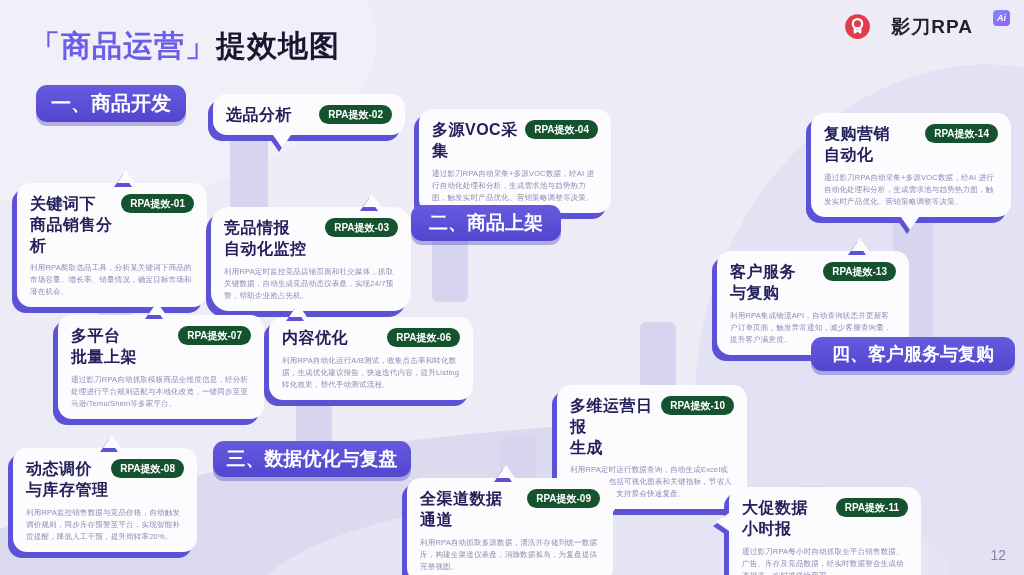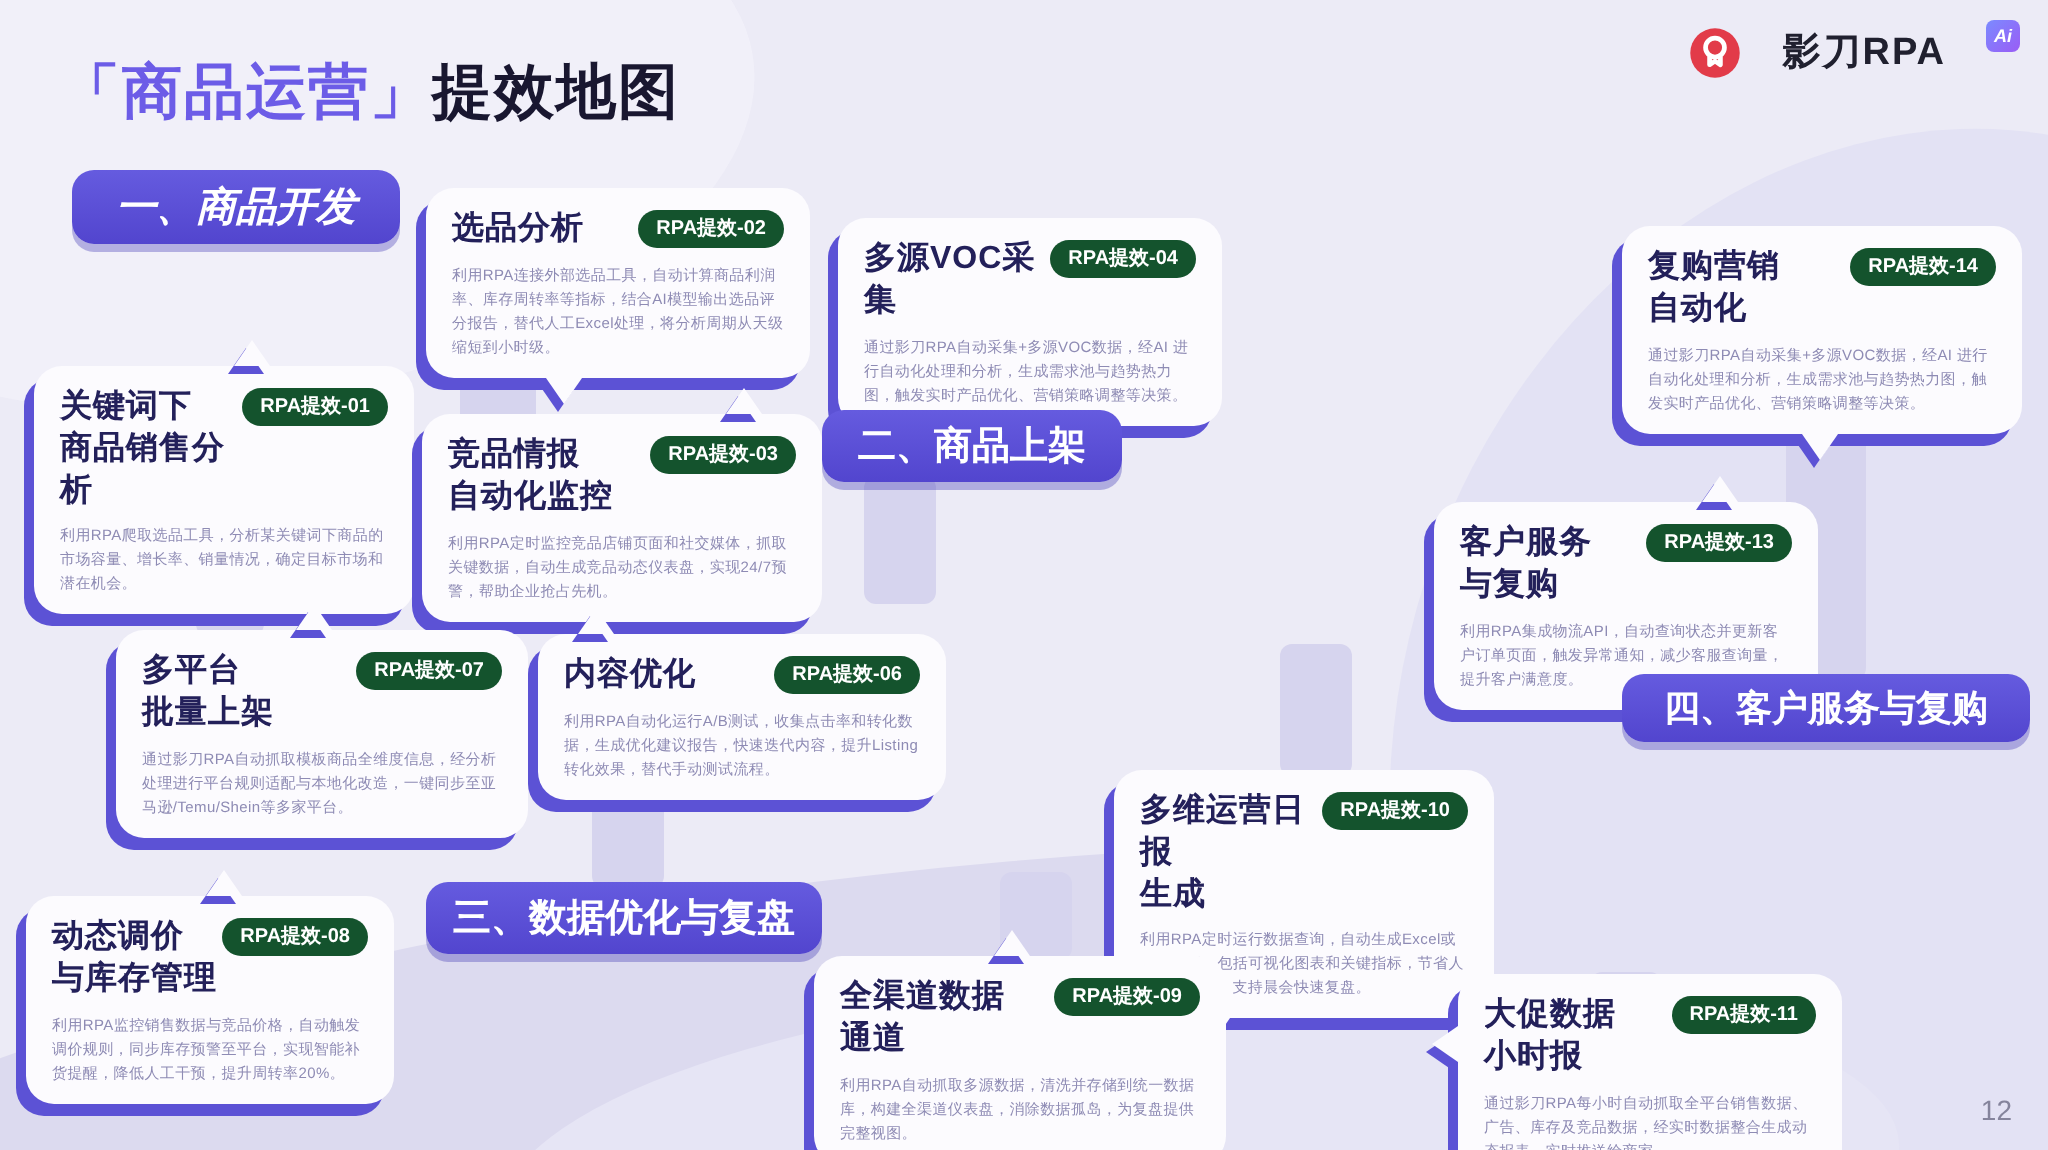--- a/index.html
+++ b/index.html
@@ -39,21 +39,21 @@
   .logo-text{ font-size:19px; font-weight:700; color:#20202F; line-height:27px; letter-spacing:1px;}
   .ai-badge{ width:17px; height:16px; border-radius:4px; margin-top:-3px;
     background:linear-gradient(135deg,#7B8BFF 0%,#9A5CF5 100%);
     color:#fff; font-size:9px; font-weight:700; font-style:italic;
     display:flex; align-items:center; justify-content:center; }
 
   
   .section{ position:absolute; background:linear-gradient(180deg,#655BDF 0%,#5245CE 100%);
     color:#fff; font-weight:800; border-radius:11px; display:flex; align-items:center; justify-content:center;
     box-shadow:0 4px 0 rgba(64,54,180,.35); z-index:3; }
-  .section.s0{ left:36px;  top:85px;  width:164px; height:37px; font-size:20px;font-style:italic;}
+  .section.s0{ left:36px;  top:85px;  width:150px; height:37px; font-size:20px;}
   .section.s1{ left:411px; top:205px; width:150px; height:36px; font-size:19px;}
   .section.s2{ left:213px; top:441px; width:198px; height:36px; font-size:19px;}
   .section.s3{ left:811px; top:337px; width:204px; height:34px; font-size:18px;}
 
   
   .card{ position:absolute; background:#FCFBFE; border-radius:14px; padding:11px 13px 9px 13px;
     box-shadow:-5px 6px 0 #5C52D5; z-index:2; }
   .card-head{ display:flex; align-items:flex-start; gap:1px; }
   .card-title{ font-size:16px; font-weight:800; color:#23205A; line-height:1.3; white-space:pre-line; letter-spacing:.5px;}
   .badge{ margin-left:auto; background:#14532d; color:#fff; font-size:10px; font-weight:700;
@@ -62,21 +62,21 @@
   .tail{ position:absolute; width:0; height:0; border:9px solid transparent;
     filter:drop-shadow(-3px 4px 0 #5C52D5); }
   .tail-down{ border-top:13px solid #FCFBFE; border-bottom:0; }
   .tail-up{   border-bottom:13px solid #FCFBFE; border-top:0; }
   .tail-left{ border-right:13px solid #FCFBFE; border-left:0; }
 
   .c0{ left:213px; top:94px;  width:192px; }
   .c1{ left:419px; top:109px; width:192px; }
   .c2{ left:811px; top:113px; width:200px; }
   .c3{ left:17px;  top:183px; width:190px; }
-  .c4{ left:211px; top:207px; width:200px; }
+  .c4{ left:211px; top:207px; width:200px;border-radius:18px; }
   .c5{ left:469px; top:259px; width:216px; }
   .c6{ left:717px; top:251px; width:192px; }
   .c7{ left:58px;  top:315px; width:206px; }
   .c8{ left:269px; top:317px; width:204px; }
   .c9{ left:557px; top:385px; width:190px; }
   .c10{ left:811px; top:385px; width:202px; }
   .c11{ left:13px;  top:448px; width:184px; }
   .c12{ left:407px; top:478px; width:206px; }
   .c13{ left:729px; top:487px; width:192px; }
 
@@ -121,21 +121,20 @@
   <div class="section s1">二、商品上架</div>
   <div class="section s2">三、数据优化与复盘</div>
   <div class="section s3">四、客户服务与复购</div>
 
   <div class="card c0">
     <i class="tail tail-down" style="left:60px; bottom:-13px;"></i>
     <div class="card-head">
         <div class="card-title">选品分析</div>
       <div class="badge">RPA提效-02</div>
       </div>
-    <div class="card-body">利用RPA连接外部选品工具，自动计算商品利润率、库存周转率等指标，结合AI模型输出选品评分报告，替代人工Excel处理，将分析周期从天级缩短到小时级。</div>
   </div>
 
   <div class="card c1">
     <i class="tail tail-down" style="left:70px; bottom:-13px;"></i>
     <div class="card-head">
         <div class="card-title">多源VOC采集</div>
       <div class="badge">RPA提效-04</div>
       </div>
     <div class="card-body">通过影刀RPA自动采集+多源VOC数据，经AI 进行自动化处理和分析，生成需求池与趋势热力图，触发实时产品优化、营销策略调整等决策。</div>
   </div>

